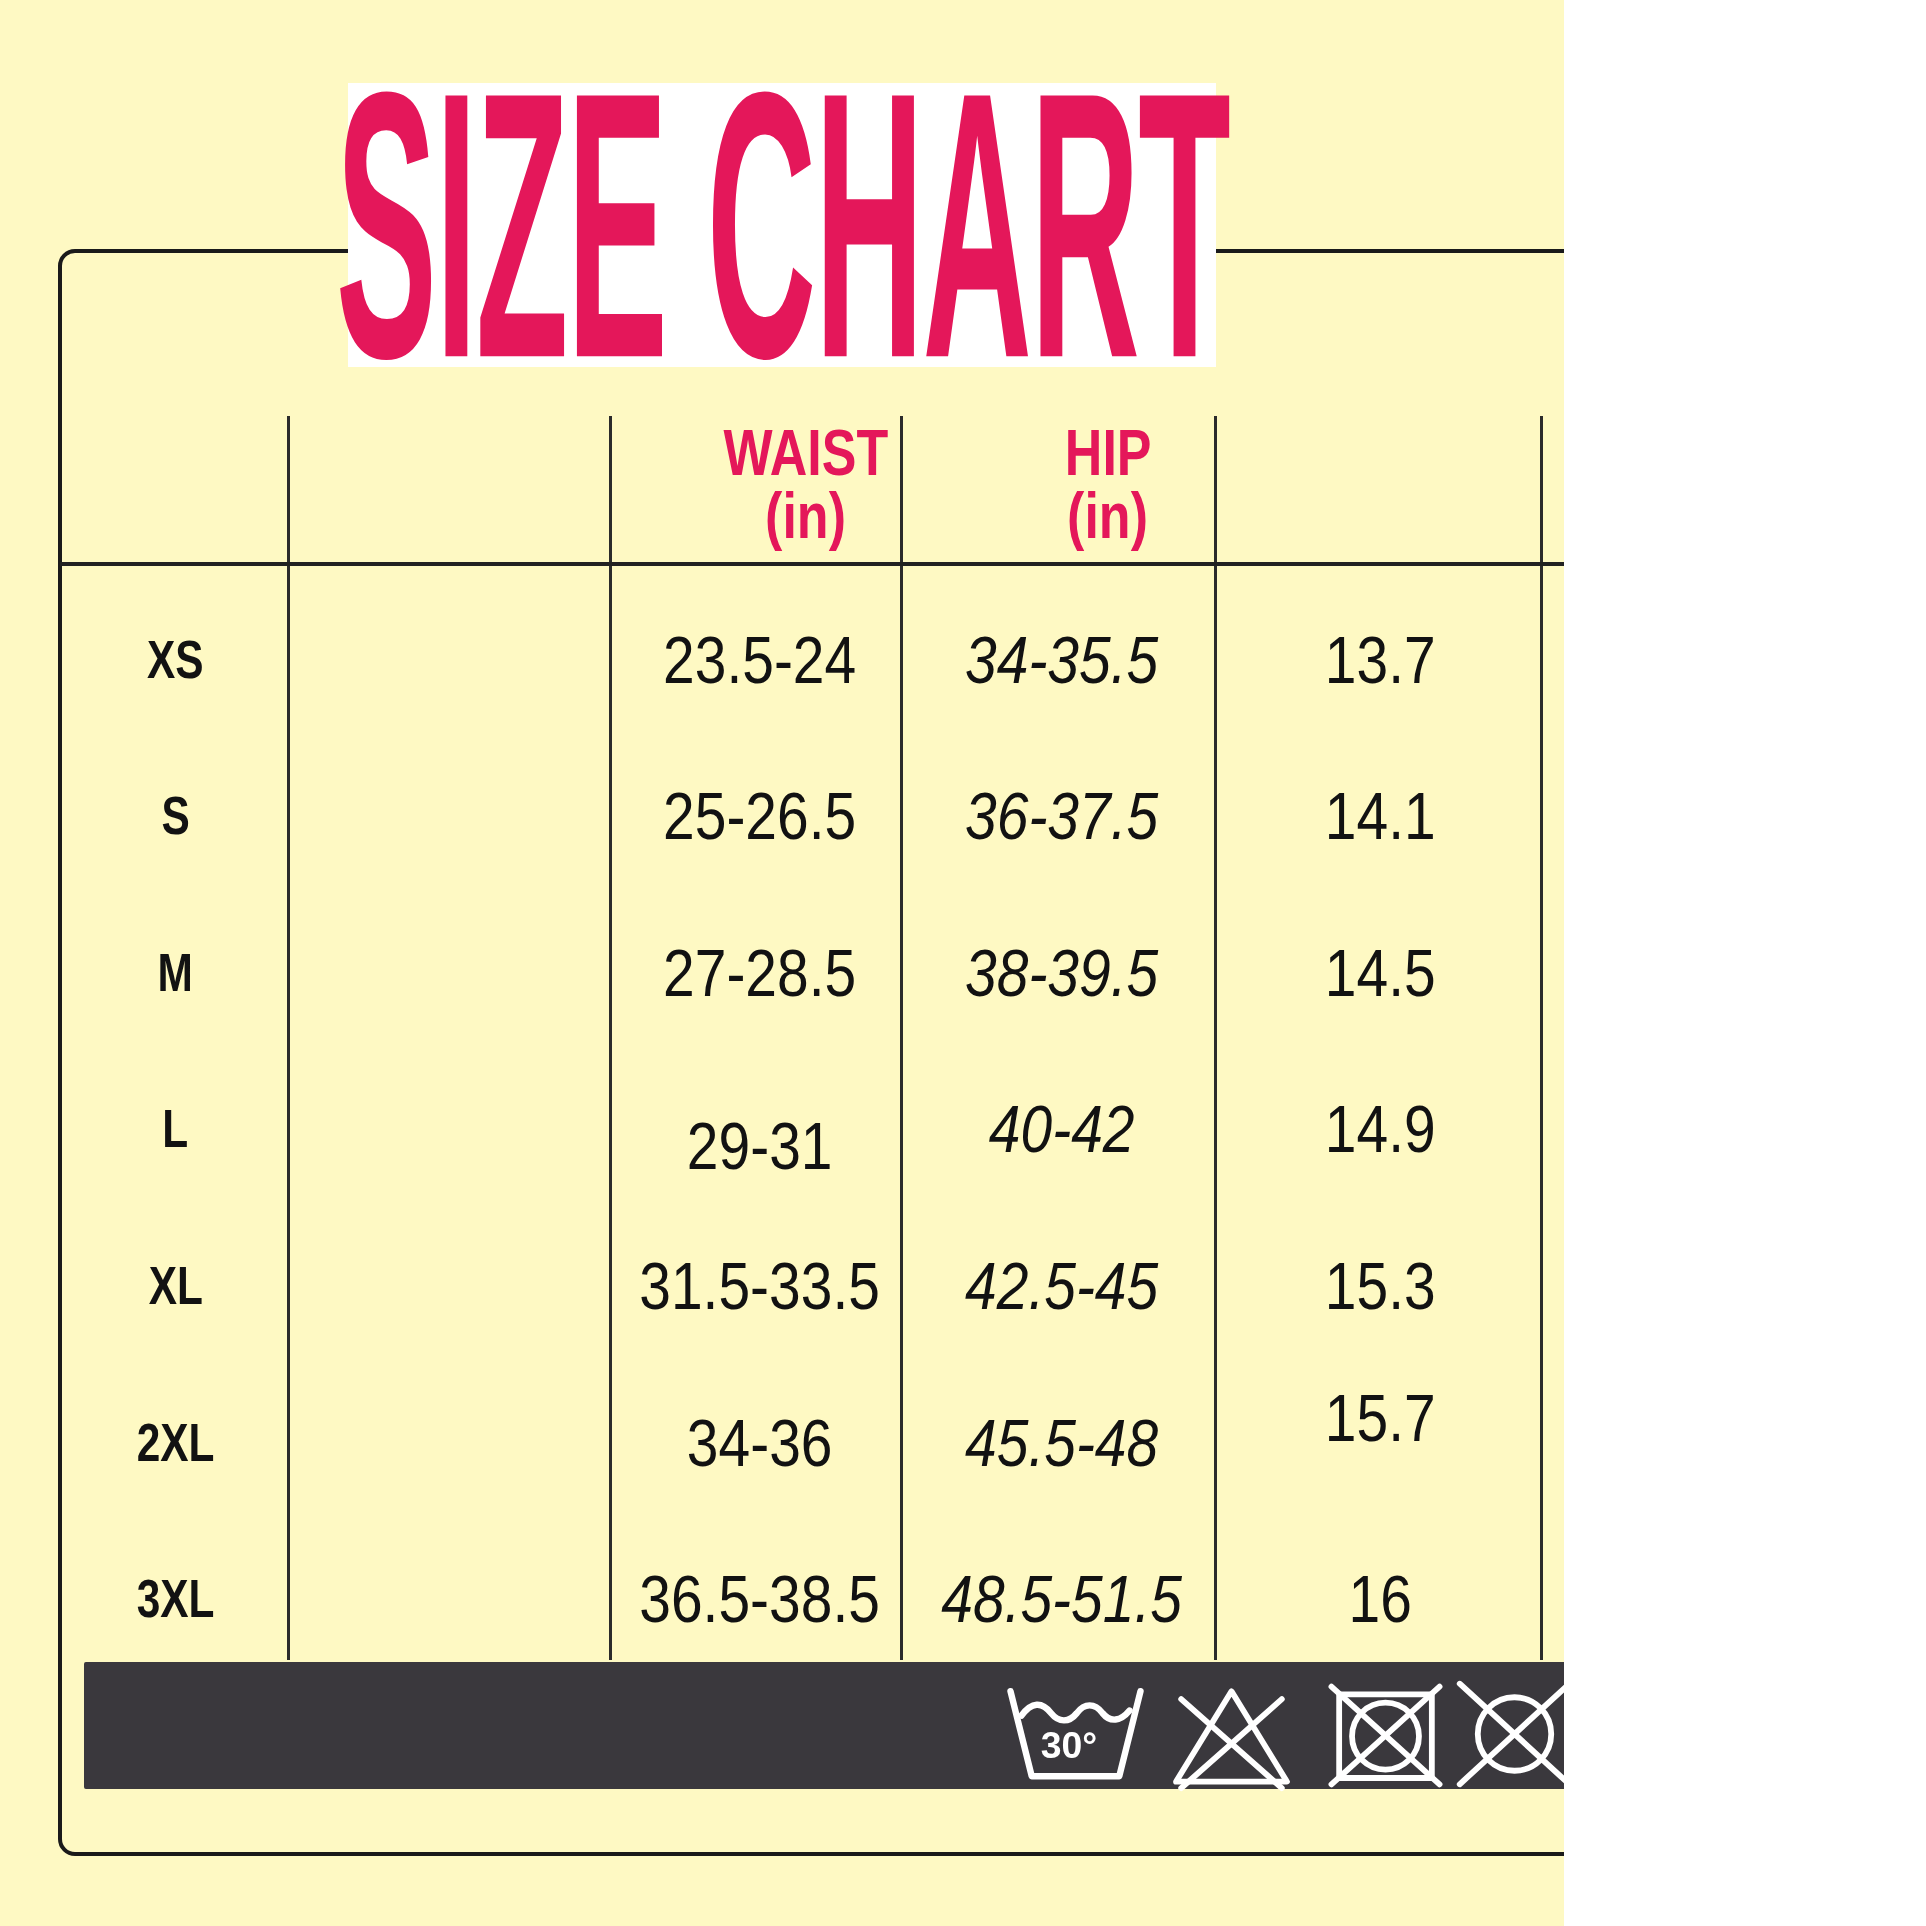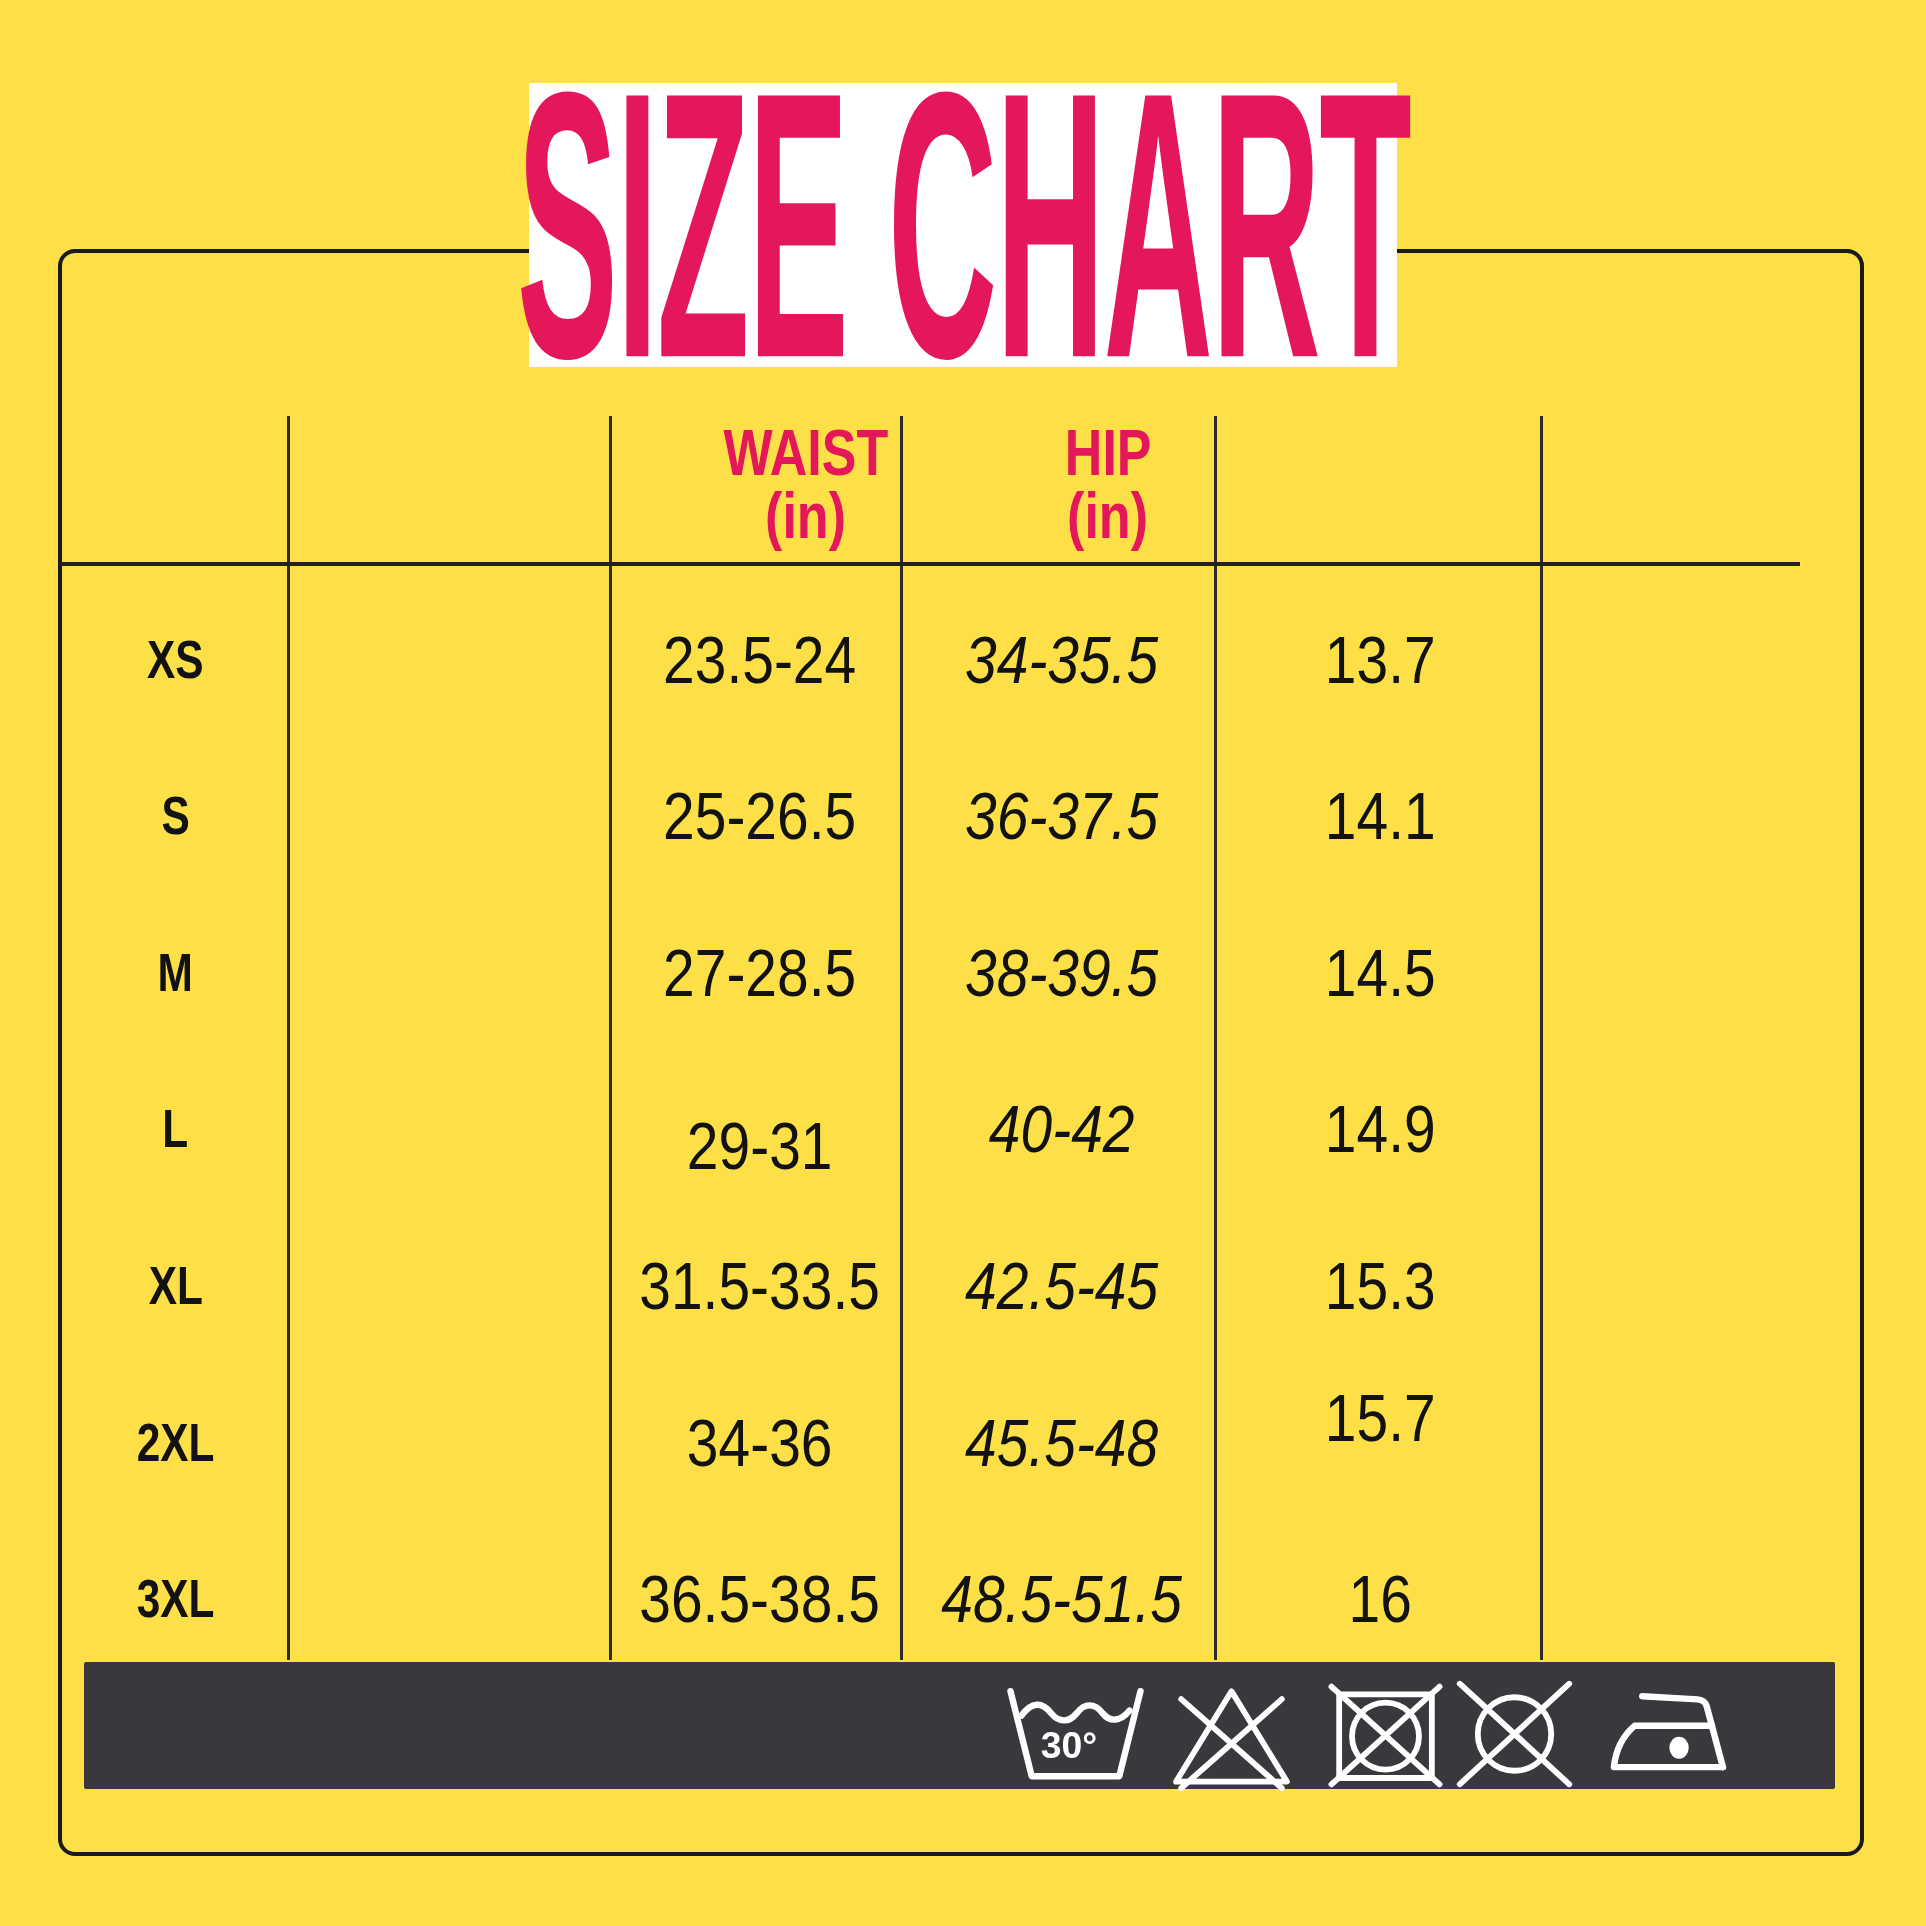--- a/index.html
+++ b/index.html
@@ -1,16 +1,16 @@
 <!DOCTYPE html>
 <html style="font-size:10.3px"><head>
 <meta charset="utf-8">
 <style>
   html,body{margin:0;padding:0;background:#ffffff;}
-  .page{position:relative;width:1926px;height:1926px;background:#fde047;overflow:hidden;
+  .page{position:relative;width:1564px;height:1926px;background:#fef9c3;overflow:hidden;
         font-family:"Liberation Sans",sans-serif;color:#121212;}
   
   .frame{position:absolute;left:58px;top:249px;width:1806px;height:1607px;
          border:4.5px solid #1a1a1a;border-radius:17px;box-sizing:border-box;z-index:1;}
   
   .title-wrap{position:absolute;top:83px;left:50%;transform:translateX(-50%);
               width:868px;height:284px;background:#ffffff;z-index:3;
               display:flex;align-items:center;justify-content:center;}
   .title{font-size:361px;font-weight:bold;color:#e4175a;white-space:nowrap;
          transform:scale(0.42,1.05);letter-spacing:-3.9px;line-height:278px;}

